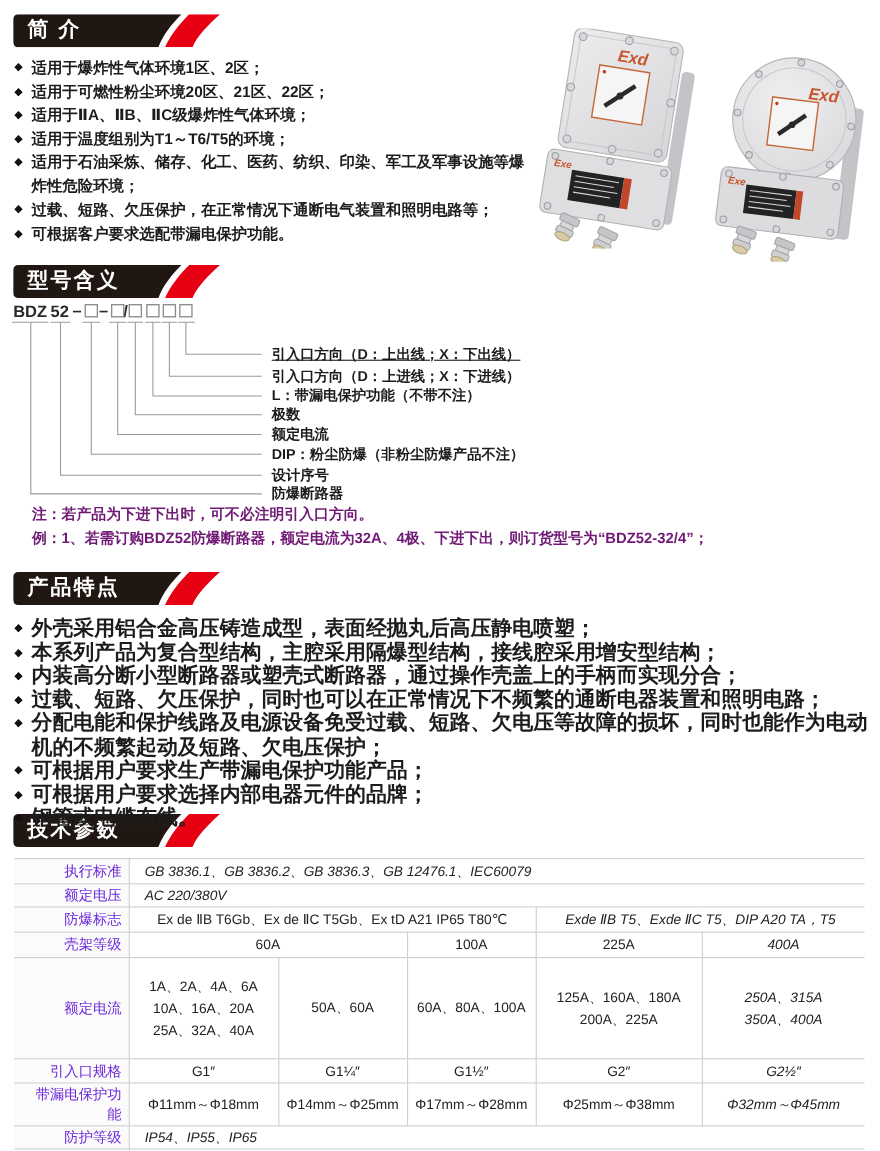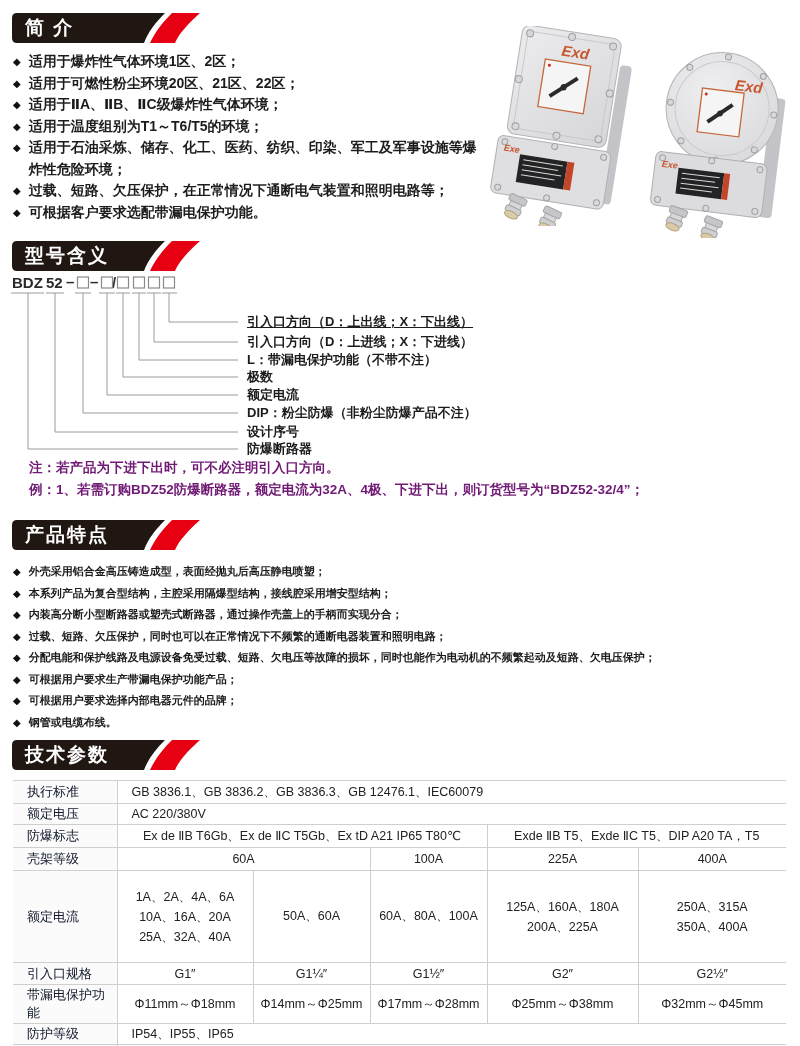--- a/index.html
+++ b/index.html
@@ -13,36 +13,36 @@
              font-size:19px;font-weight:bold;letter-spacing:2px;white-space:nowrap;}
 
   
   .bullets{position:absolute;display:flex;flex-direction:column;}
   .bullet{display:flex;align-items:flex-start;}
   .dia{font-size:10px;line-height:21.5px;margin-right:8px;color:#111;flex:0 0 auto;}
   .btxt{font-size:14px;font-weight:bold;line-height:21.5px;color:#1c1c1c;}
   #intro-bullets{left:13px;top:51px;width:482px;}
   #intro-bullets .btxt{max-width:448px;}
   #feature-bullets{left:13px;top:561px;width:784px;}
-  #feature-bullets .btxt{font-size:11px;}
+  #feature-bullets .btxt{font-size:19px;}
 
   
   #model-diagram{position:absolute;left:10px;top:272px;width:780px;height:192px;}
   .mlabel{position:absolute;left:247px;font-size:13px;font-weight:bold;color:#1c1c1c;
           line-height:18px;white-space:nowrap;}
   .notes{position:absolute;left:10px;font-size:13.5px;font-weight:bold;color:#701a75;white-space:nowrap;margin-left:19px;}
 
   
   #tech-table{position:absolute;left:13px;top:780px;width:773px;border-collapse:collapse;
               table-layout:fixed;font-size:12.5px;color:#222;}
   #tech-table td{border:1px solid #cfcfcf;text-align:center;vertical-align:middle;
                  padding:1px 6px;overflow:hidden;}
-  #tech-table td.lbl{border-left:none;text-align:left;padding-left:14px;background:#fbfbfb;
-                     font-size:13px;color:#0f172a;}
-  #tech-table tr td:last-child{border-right:none;}
+  #tech-table td.lbl{border-left:none;text-align:right;padding-left:14px;background:#fbfbfb;
+                     font-size:13px;color:#6d28d9;}
+  #tech-table tr td:last-child{border-right:none;font-style:italic;}
   #tech-table td.left{text-align:left;padding-left:14px;}
   #tech-table td.pre{white-space:pre-line;line-height:20px;}
 
   .product{position:absolute;}
 </style>
 </head>
 <body>
 
 <div id="page">
 

